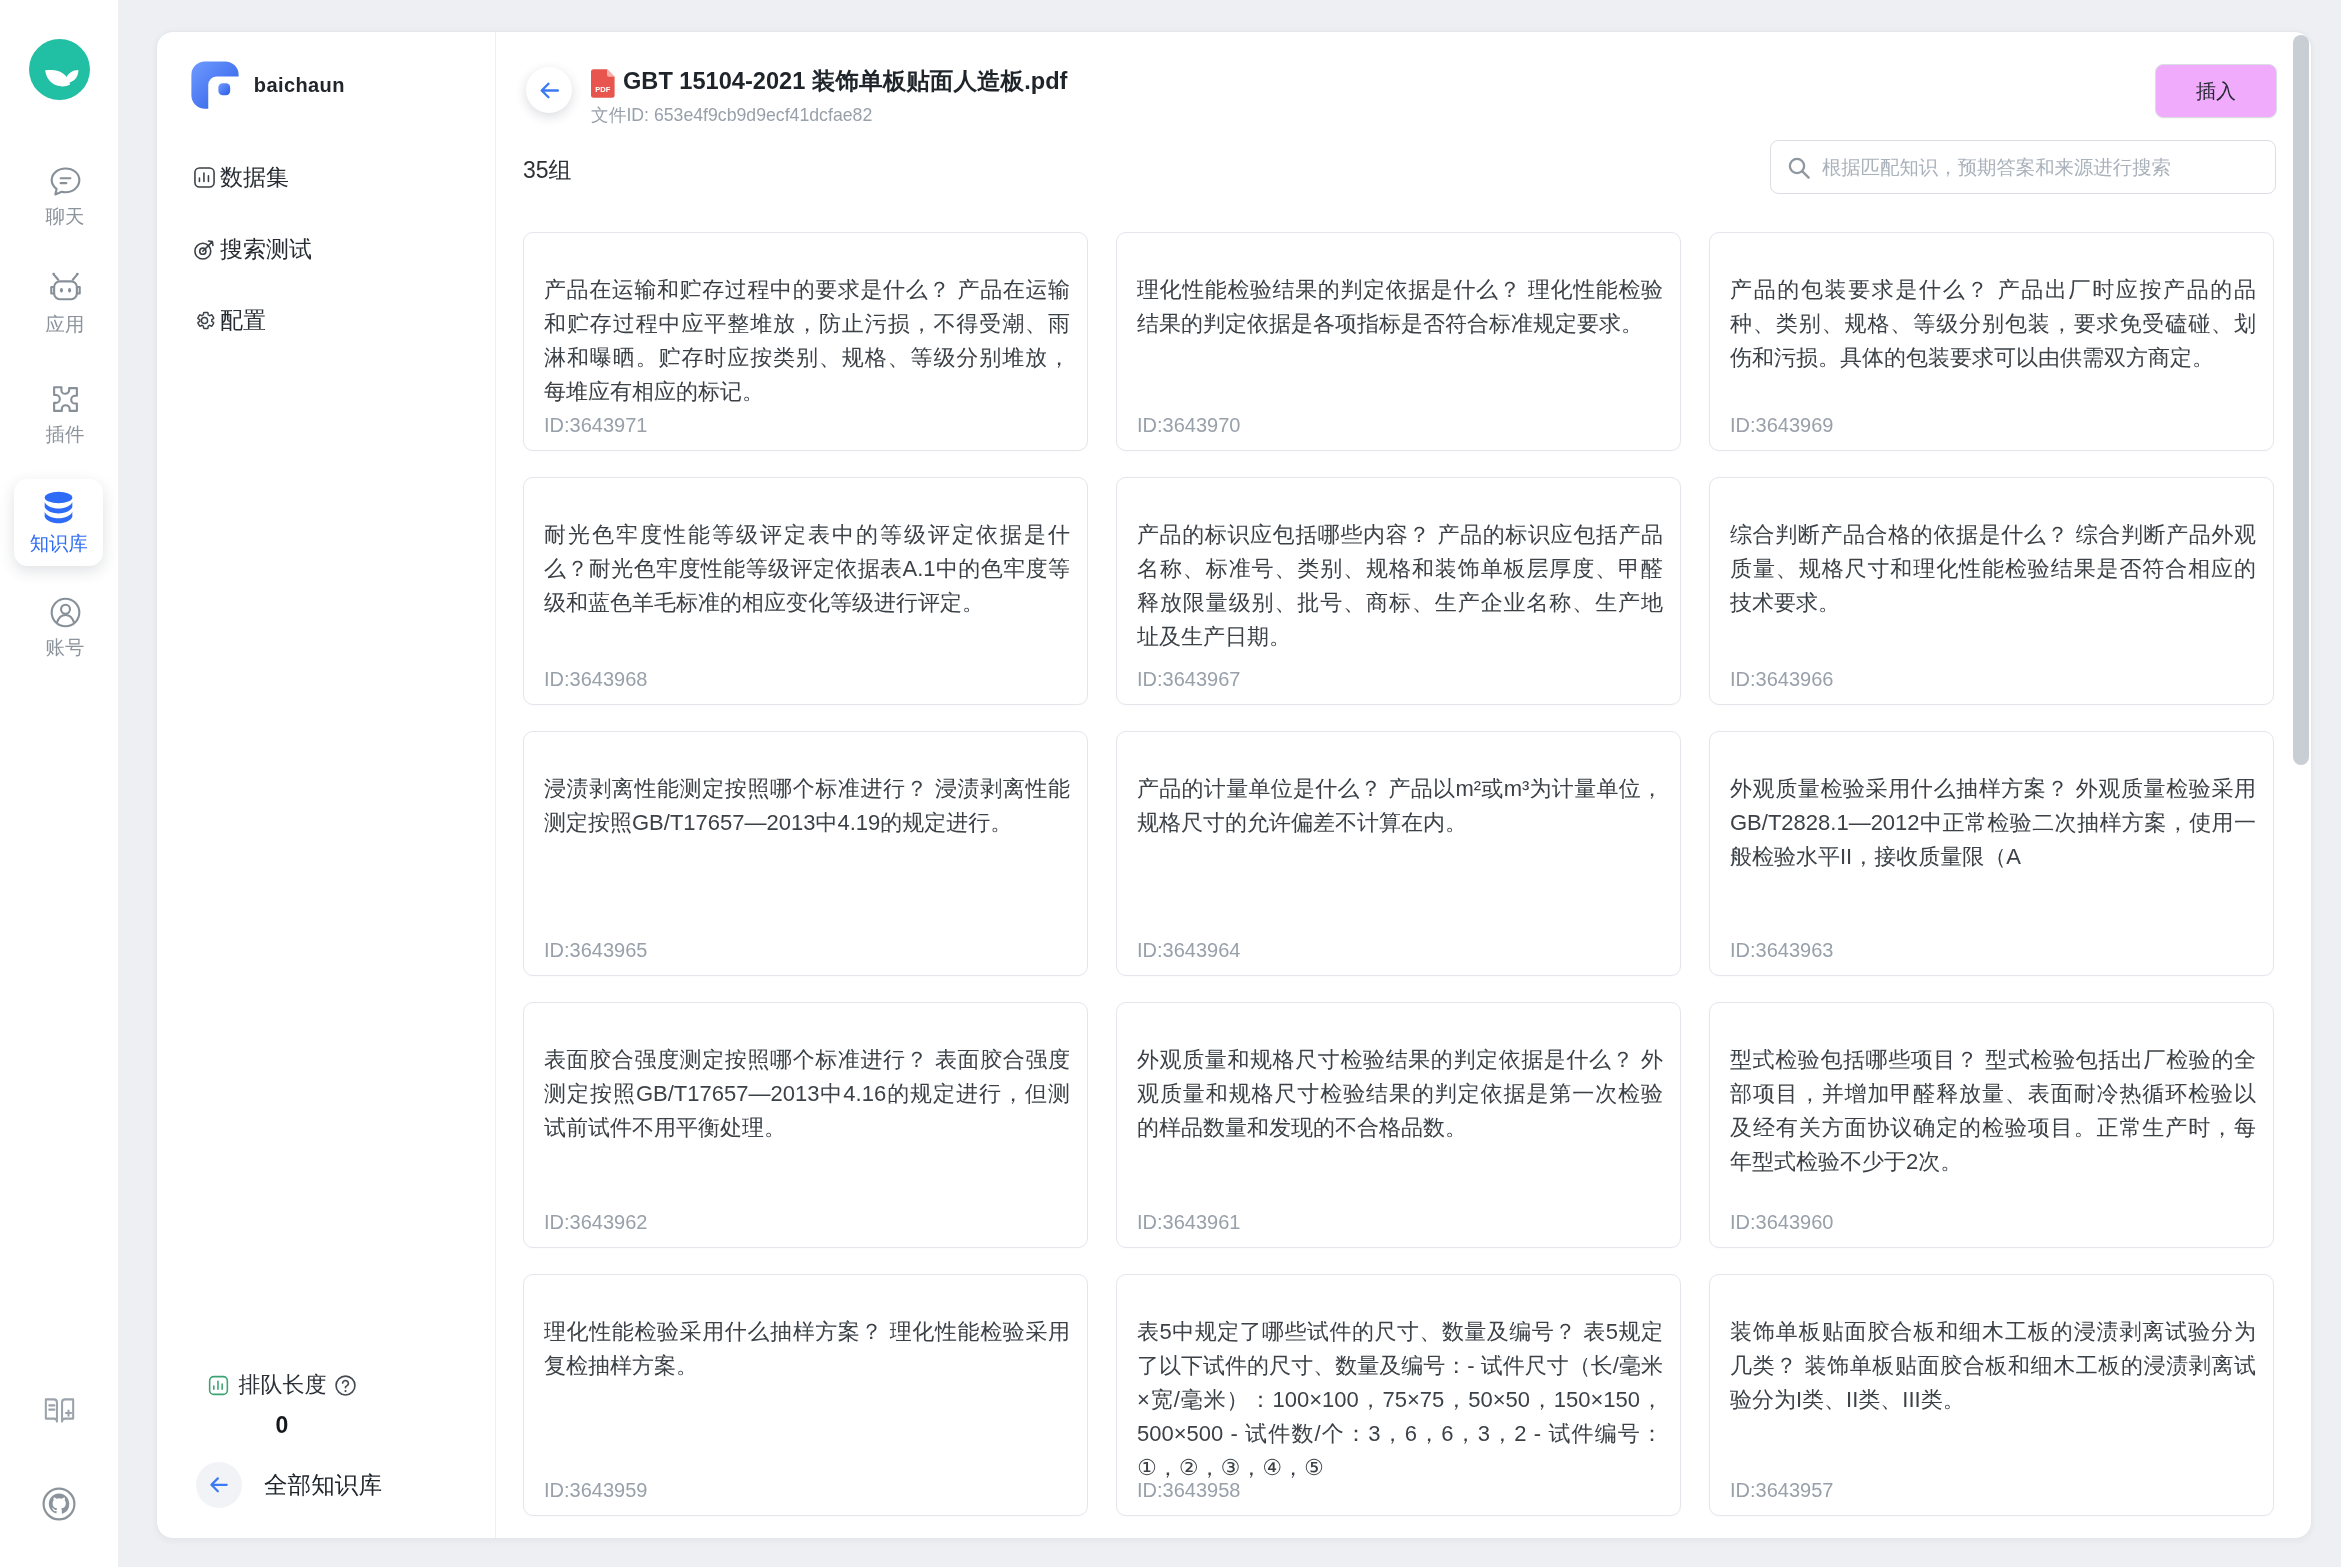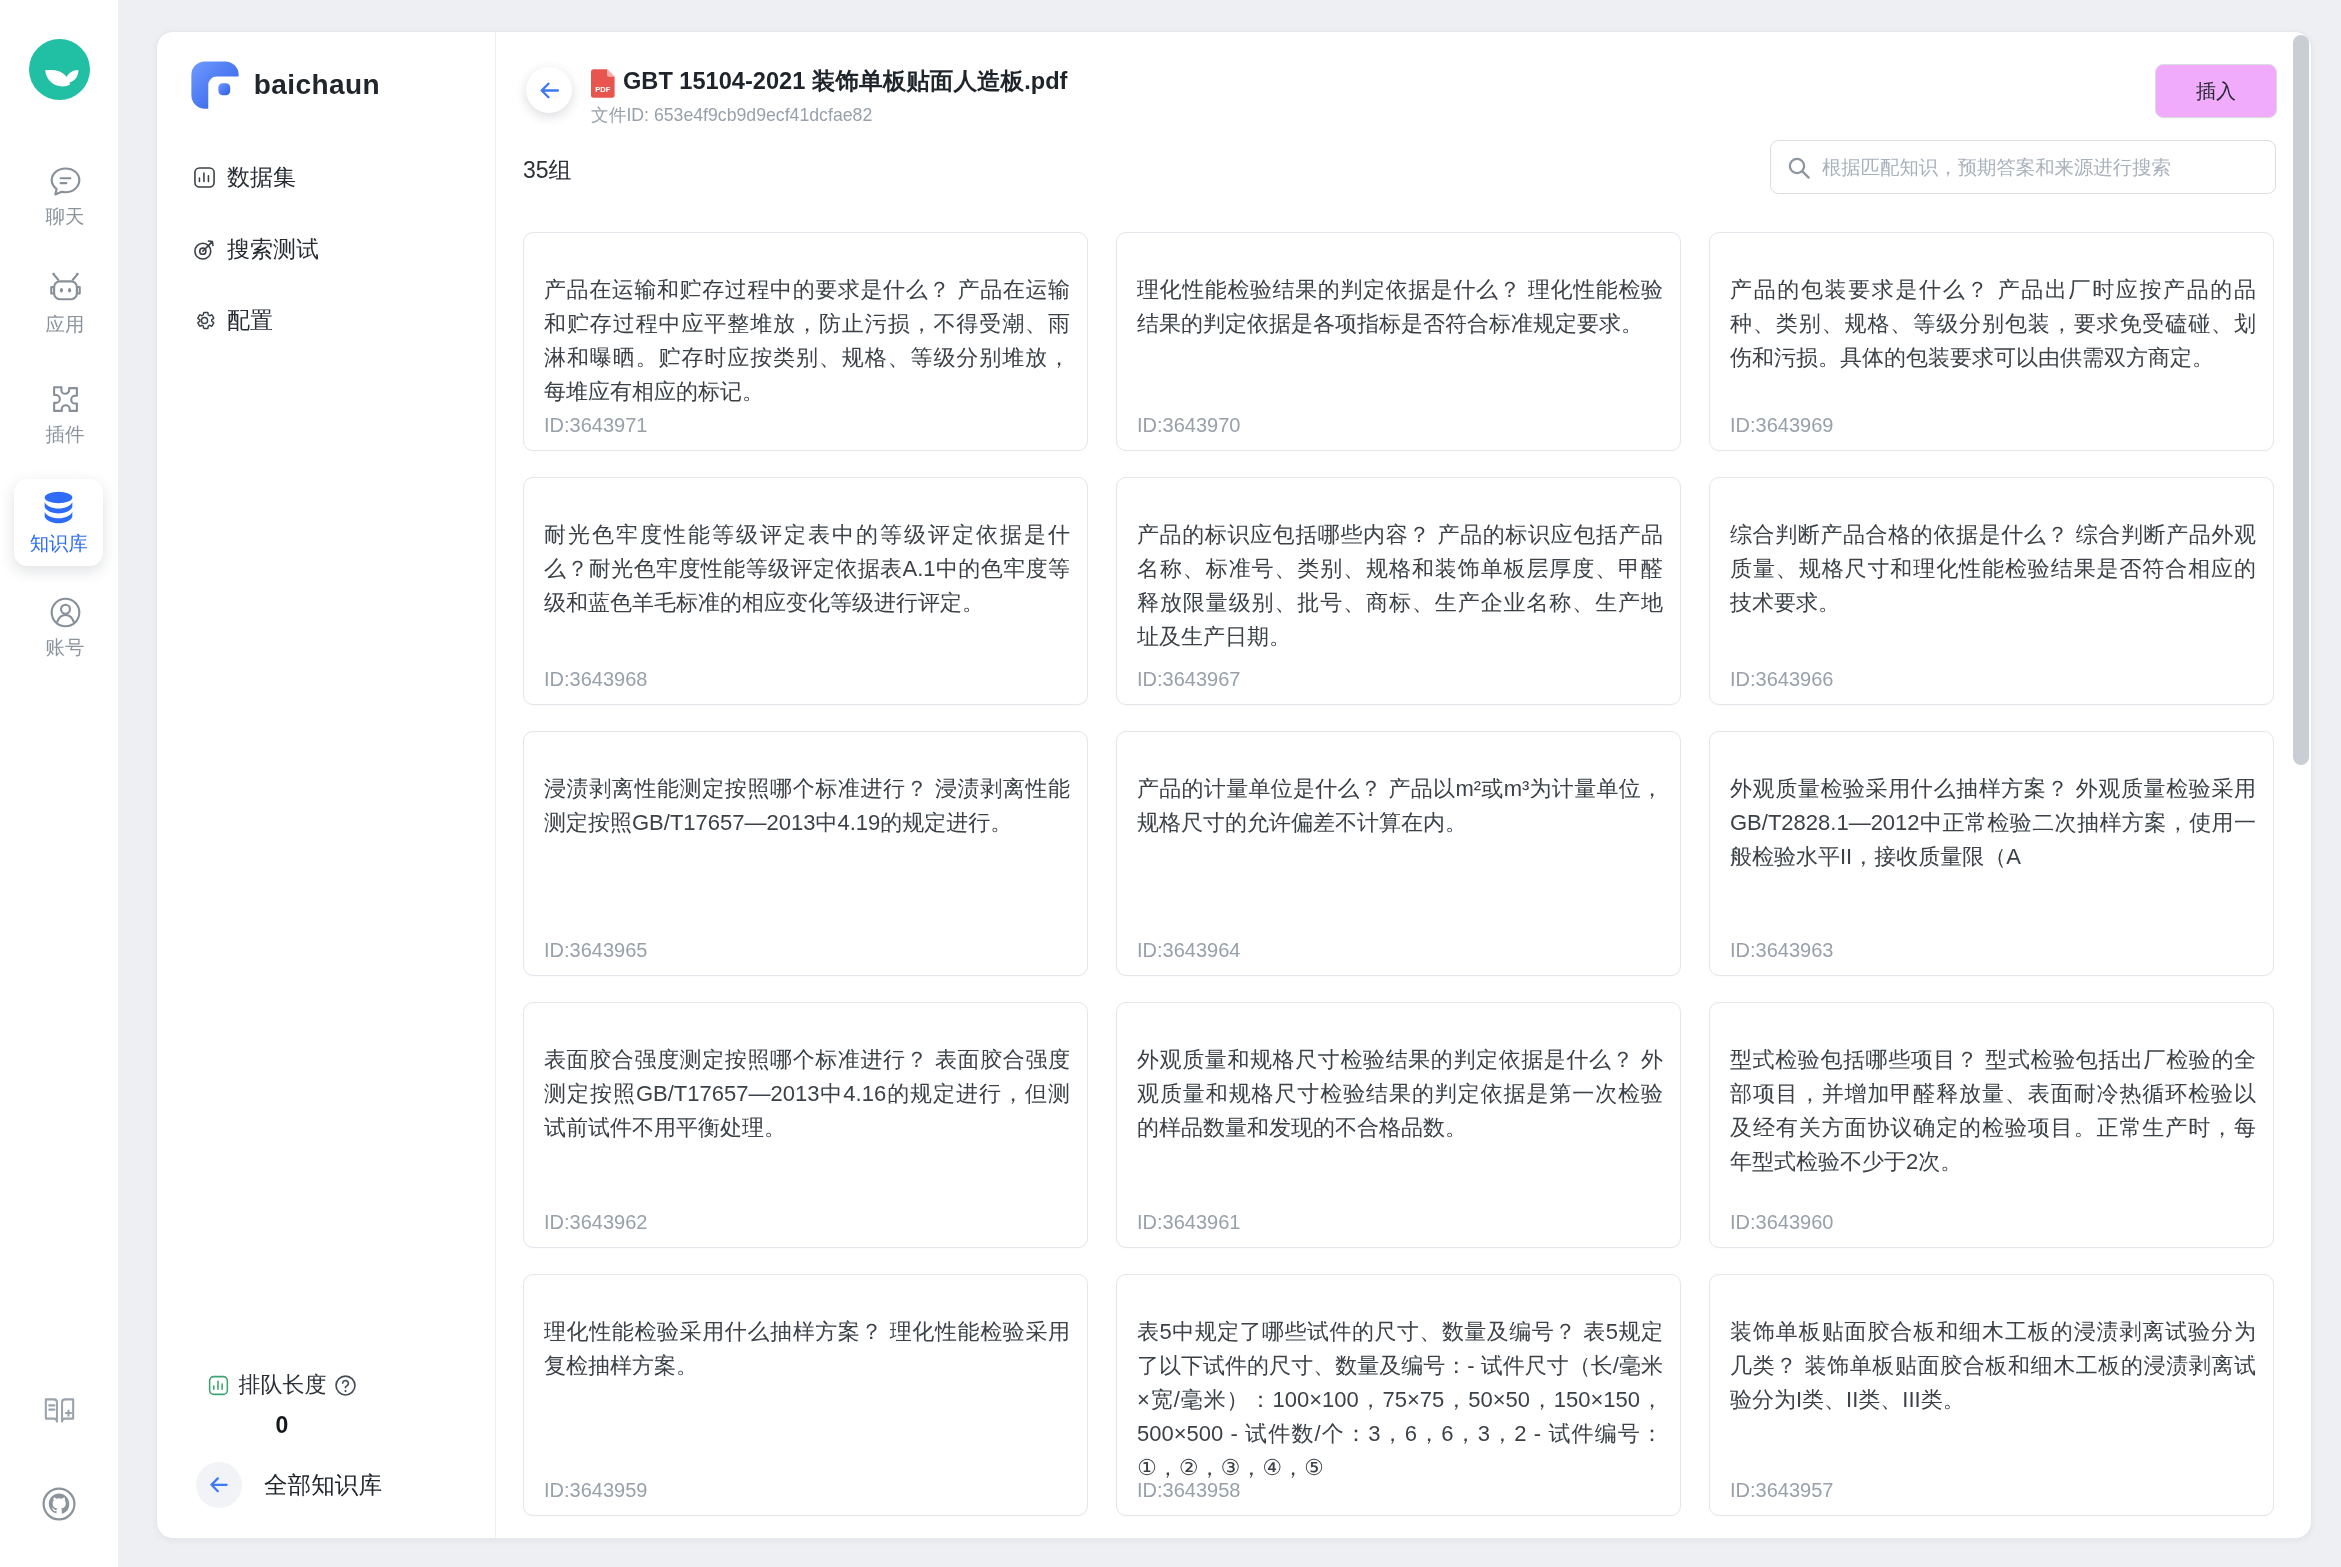--- a/index.html
+++ b/index.html
@@ -18,22 +18,22 @@
   .rail-tile .rlabel{margin-top:1.7px;font-size:19.4px;color:#2e6bf6;}
   .rail-bottom{position:absolute;left:0;width:118px;display:flex;justify-content:center;cursor:pointer;}
 
   
   .panel{position:absolute;left:156px;top:31px;width:2154px;height:1506px;background:#fff;
          border:0.8px solid #e2e8ec;border-radius:17px;box-shadow:0 1.7px 6.8px rgba(30,40,60,.05);}
 
   
   .side{position:absolute;left:0;top:0;width:338px;height:100%;border-right:1.7px solid #eef1f4;}
   .brand{position:absolute;left:31px;top:26px;display:flex;align-items:center;gap:11.8px;}
-  .brand-name{font-size:28px;font-weight:700;color:#20262c;letter-spacing:0.4px;}
-  .menu-item{position:absolute;left:34px;height:51px;display:flex;align-items:center;gap:9px;cursor:pointer;}
+  .brand-name{font-size:20px;font-weight:700;color:#20262c;letter-spacing:0.4px;}
+  .menu-item{position:absolute;left:34px;height:51px;display:flex;align-items:center;gap:2px;cursor:pointer;}
   .menu-item .mic{width:27px;height:27px;}
   .menu-item .mlabel{font-size:23px;color:#272c33;font-weight:500;}
   .queue{position:absolute;left:49px;top:1338px;width:152px;}
   .queue-row{display:flex;align-items:center;gap:7.6px;}
   .queue-label{font-size:22px;color:#2b3137;}
   .queue-value{margin-top:11.8px;text-align:center;font-size:23px;font-weight:700;color:#14181d;}
   .allkb{position:absolute;left:39px;top:1430px;display:flex;align-items:center;gap:22px;cursor:pointer;}
   .allkb-circle{width:46px;height:46px;border-radius:50%;background:#f1f3f7;display:flex;align-items:center;justify-content:center;}
   .allkb-label{font-size:23.6px;color:#20262c;font-weight:500;}
 

